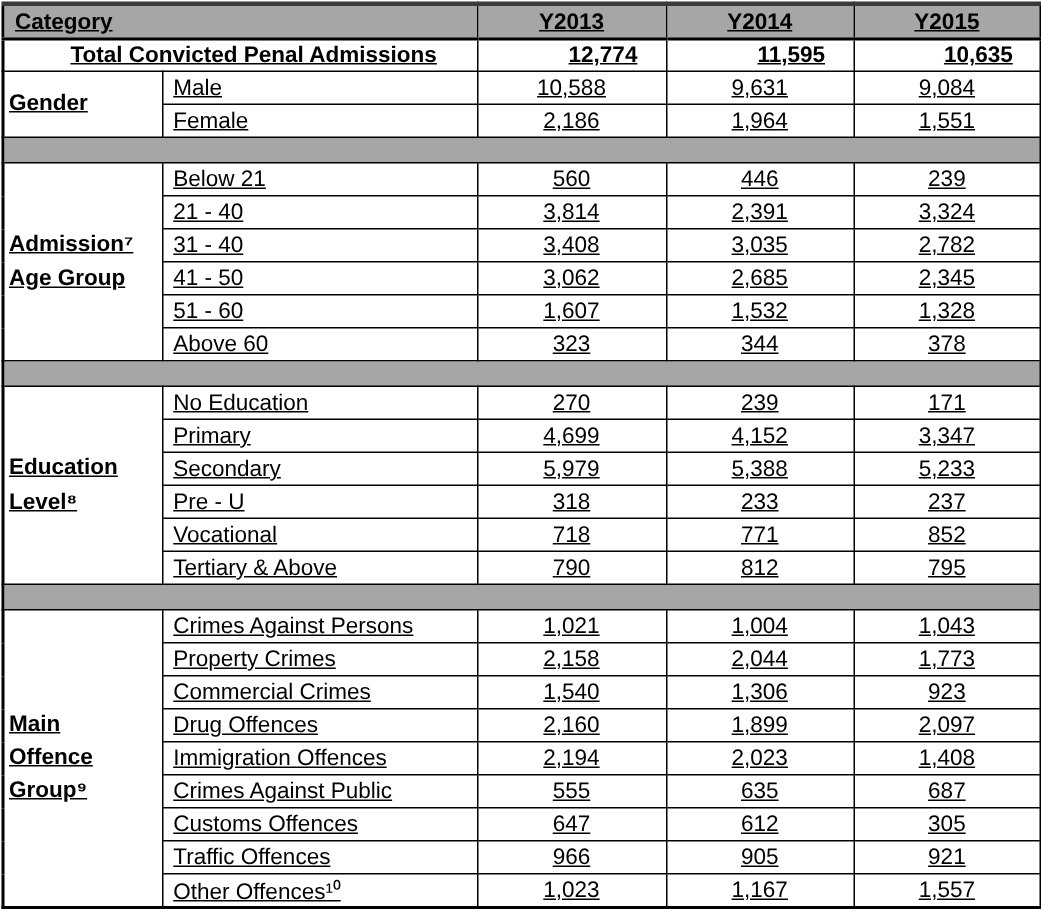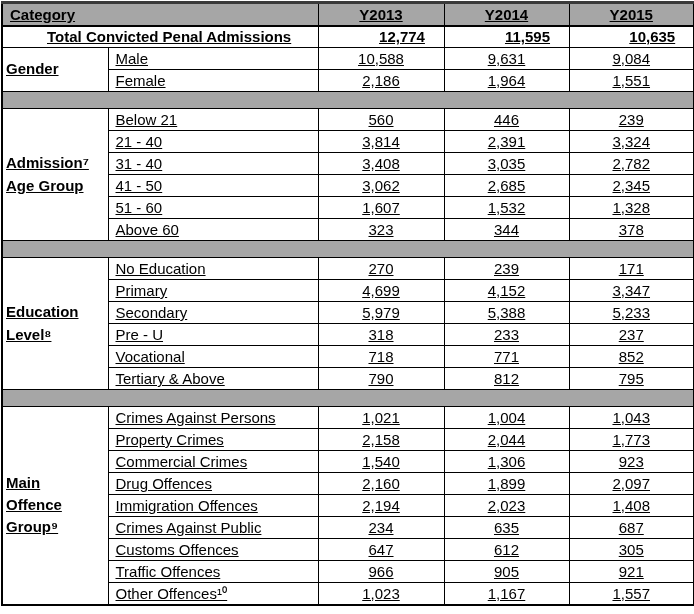--- a/index.html
+++ b/index.html
@@ -187,21 +187,21 @@
           <td class="num">2,097</td>
         </tr>
         <tr>
           <td class="sub">Immigration Offences</td>
           <td class="num">2,194</td>
           <td class="num">2,023</td>
           <td class="num">1,408</td>
         </tr>
         <tr>
           <td class="sub">Crimes Against Public</td>
-          <td class="num">234</td>
+          <td class="num">555</td>
           <td class="num">635</td>
           <td class="num">687</td>
         </tr>
         <tr>
           <td class="sub">Customs Offences</td>
           <td class="num">647</td>
           <td class="num">612</td>
           <td class="num">305</td>
         </tr>
         <tr>

